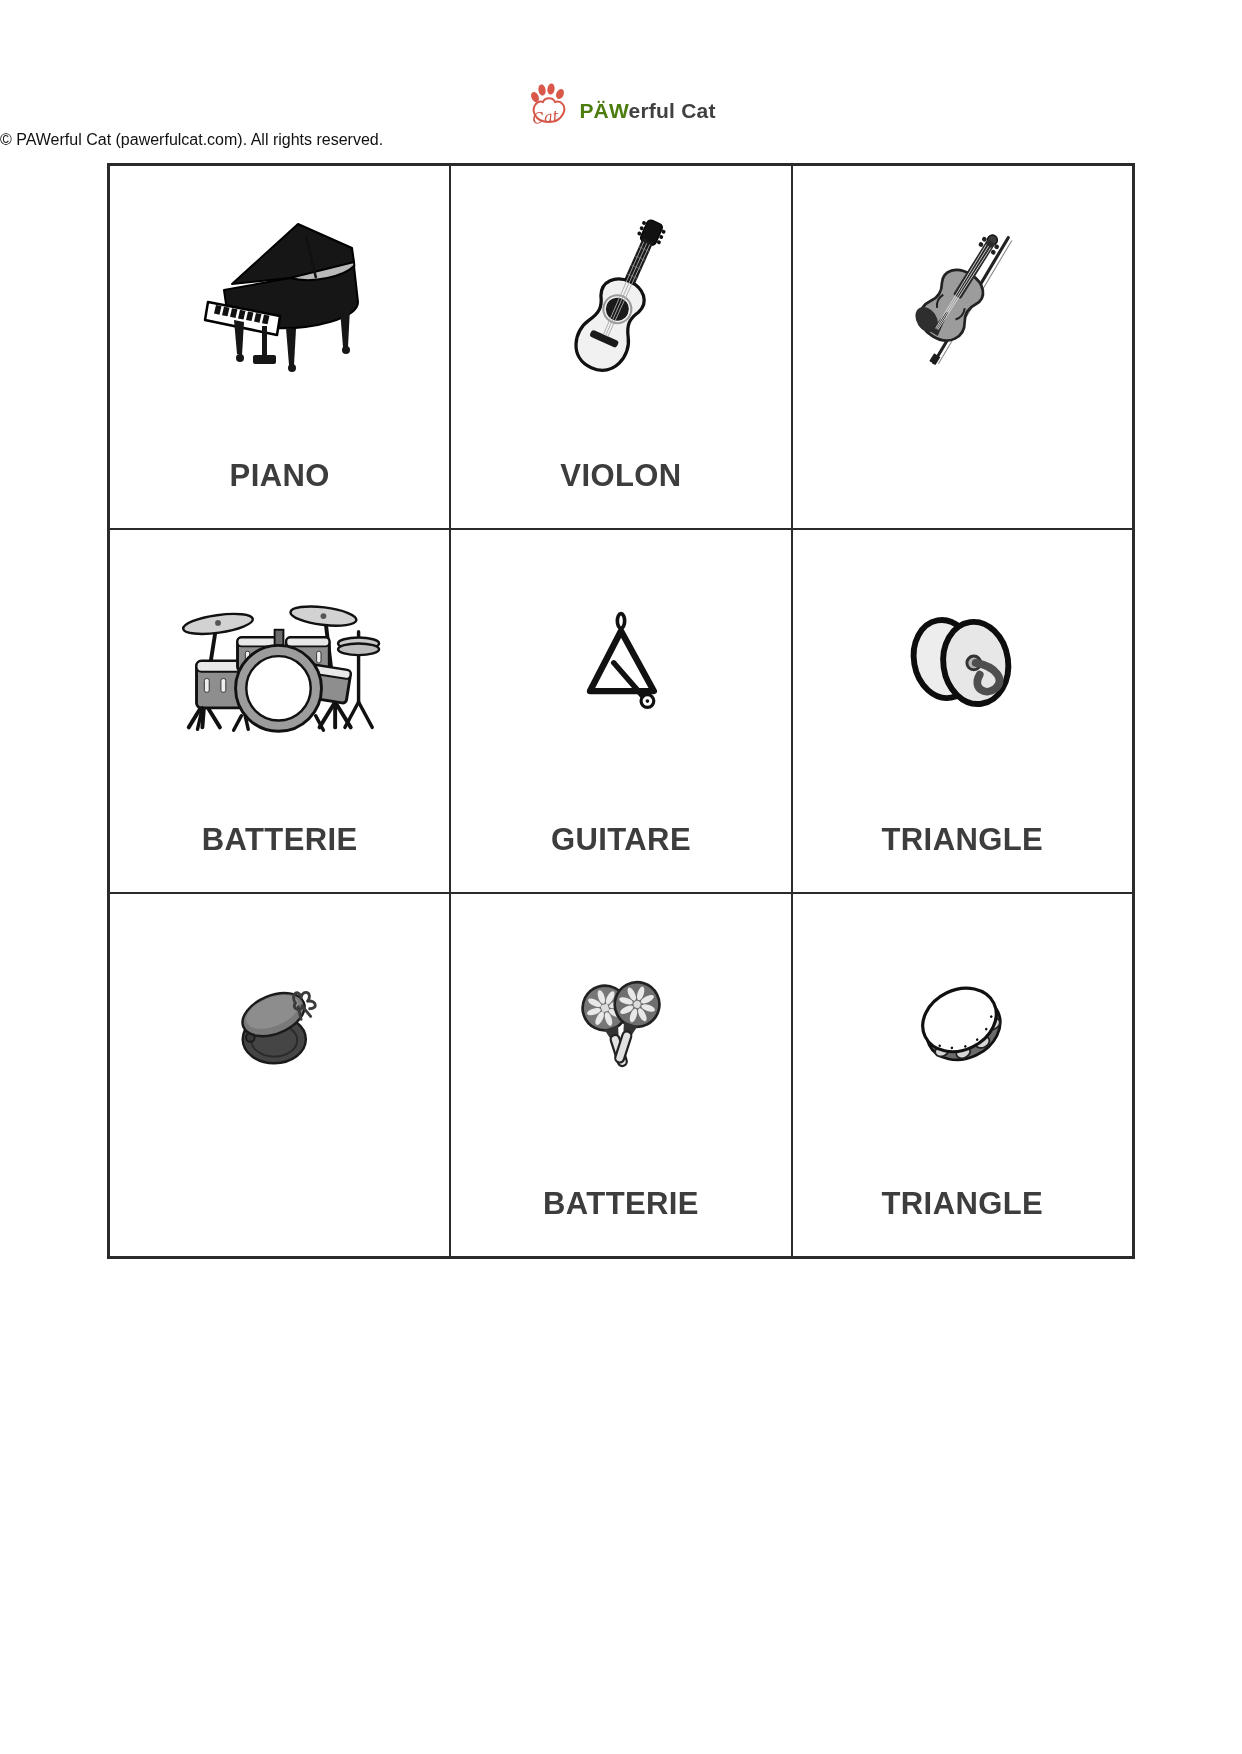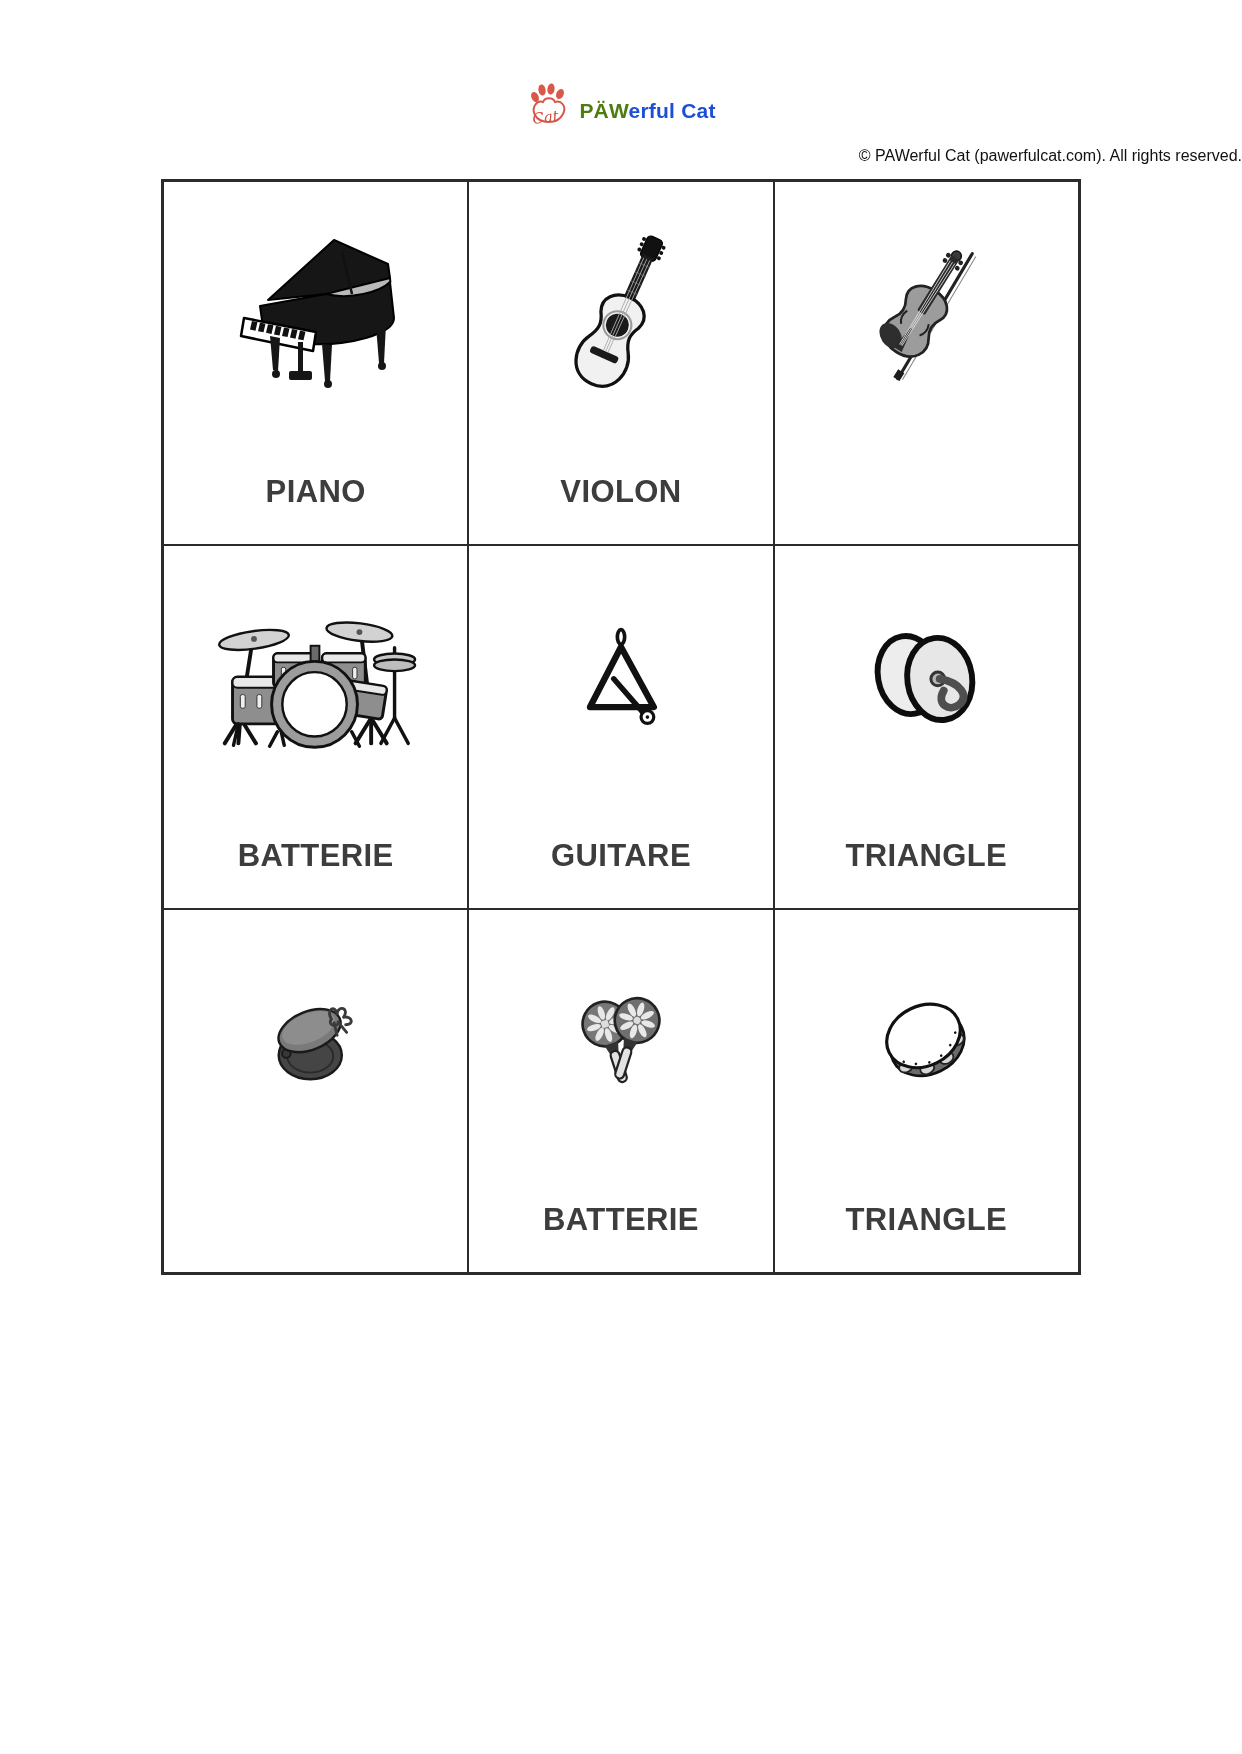--- a/index.html
+++ b/index.html
@@ -14,28 +14,28 @@
     display: flex; align-items: center; justify-content: center;
     height: 46px; gap: 7px;
   }
   .paw-svg { display: block; overflow: visible; }
   .brand-text {
     font-size: 21px; font-weight: 800; letter-spacing: 0.2px;
     white-space: nowrap; line-height: 1;
     padding-top: 10px;
   }
   .brand-accent { color: #4d7c0f; }
-  .brand-rest { color: #1d4ed8; }
+  .brand-rest { color: #404040; }
   .copyright {
-    text-align: right; font-size: 16px; color: #111111;
-    line-height: 20px; margin-top: 18px; padding-left: 32px;
+    text-align: left; font-size: 16px; color: #111111;
+    line-height: 20px; margin-top: 2px;
   }
   
   .grid {
-    width: 920px; margin: 13px auto 0;
+    width: 1028px; margin: 13px auto 0;
     display: grid; grid-template-columns: repeat(3, 1fr);
     grid-auto-rows: 364px;
     border: 2px solid #2b2b2b;
     box-sizing: border-box;
   }
   .cell {
     border: 1.5px solid #2b2b2b;
     box-sizing: border-box;
     position: relative;
     background: #ffffff;

